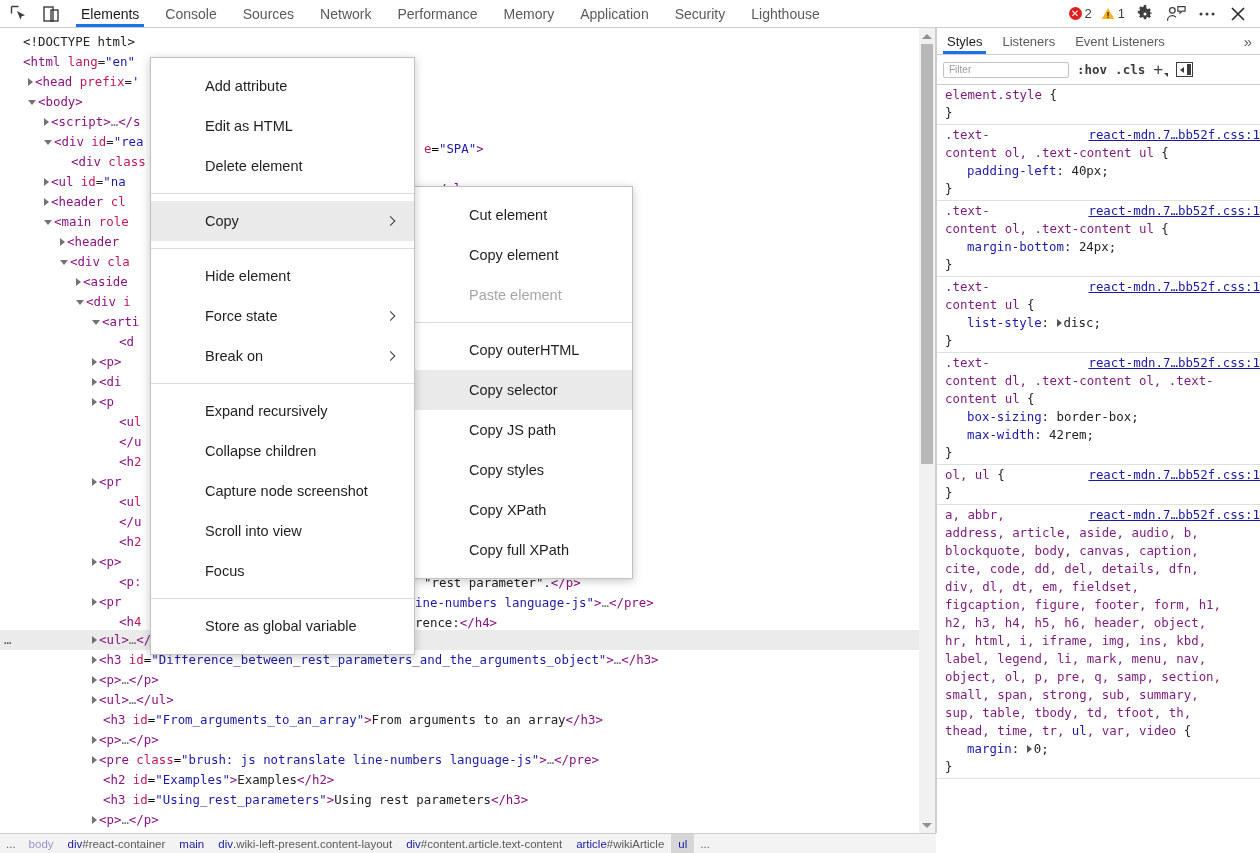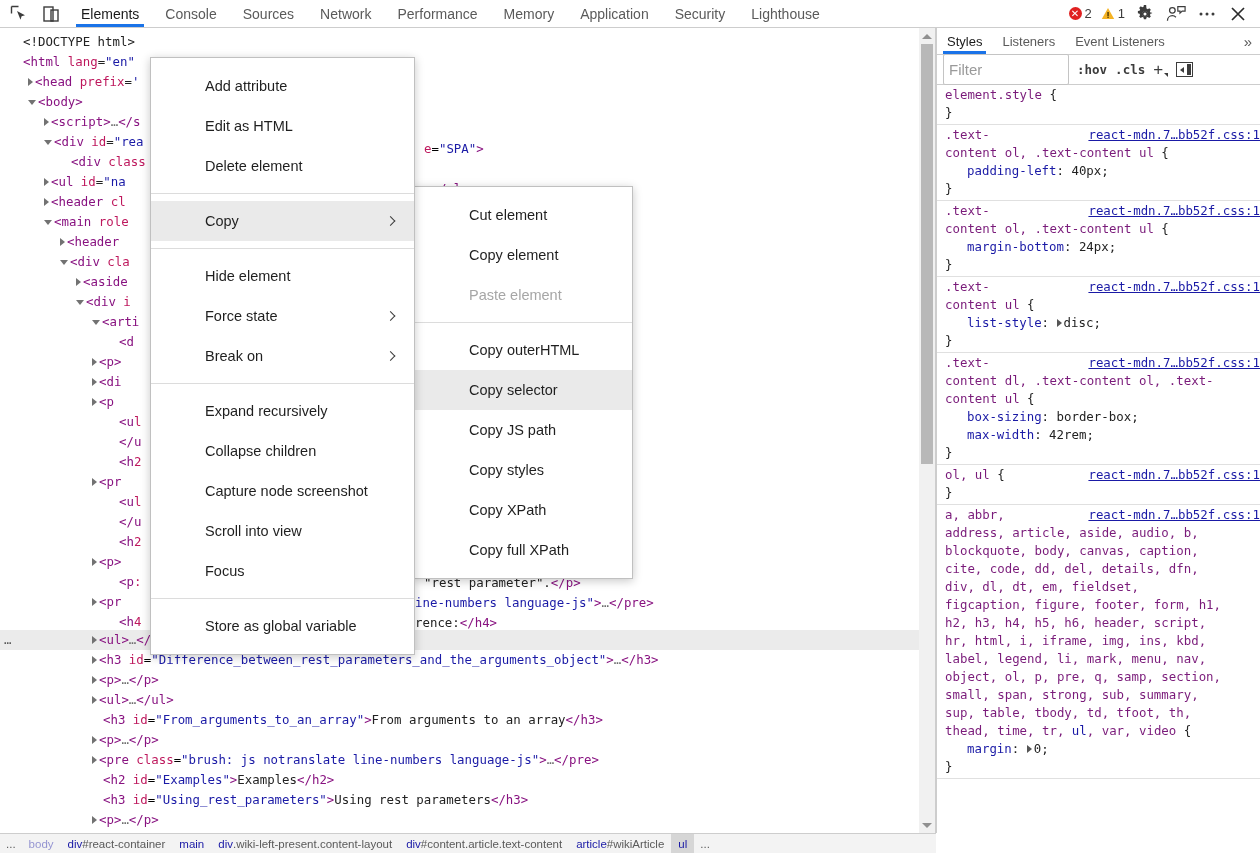--- a/index.html
+++ b/index.html
@@ -97,22 +97,22 @@
   .styles-tabs { display: flex; align-items: stretch; height: 27px; border-bottom: 1px solid #cdcdcd; }
   .stab {
     display: flex; align-items: center; padding: 0 10px; font-size: 13px; color: #5a5a5a; cursor: pointer; position: relative; white-space: nowrap;
   }
   .stab.active { color: #1a1a1a; }
   .stab.active::after { content:""; position:absolute; left:6px; right:6px; bottom:0; height:3px; background:#1a73e8; }
   .stab-more { margin-left: auto; padding: 0 8px; display: flex; align-items: center; color: #5a5a5a; font-size: 15px; cursor: pointer; }
 
   .styles-filterbar { height: 30px; display: flex; align-items: center; gap: 8px; padding: 0 6px; border-bottom: 1px solid #cdcdcd; }
   .filter-input {
-    flex: 0 0 126px; height: 31px; border: 1px solid #c4c4c4; background:#fff; border-radius: 2px;
-    font-size: 15px; color:#9a9a9a; padding: 0 5px; font-family: "Liberation Sans", sans-serif;
+    flex: 0 0 126px; height: 16px; border: 1px solid #c4c4c4; background:#fff; border-radius: 2px;
+    font-size: 10px; color:#9a9a9a; padding: 0 5px; font-family: "Liberation Sans", sans-serif;
     display: flex; align-items: center;
   }
   .pill { font-family: "DejaVu Sans Mono", monospace; font-size: 12.5px; color: #3c3c3c; font-weight: bold; cursor: pointer; }
   .plus-btn { font-size: 17px; color: #3c3c3c; cursor: pointer; line-height: 1; position: relative; padding-right: 5px; }
   .plus-btn::after { content:""; position:absolute; right:0; bottom:1px; width:0;height:0;border-left:4px solid transparent;border-top:4px solid #3c3c3c; }
   .sidebar-toggle { width: 17px; height: 15px; border: 1.6px solid #3c3c3c; display: inline-block; position: relative; cursor: pointer; }
   .sidebar-toggle::after { content:""; position:absolute; right:1px; top:1px; bottom:1px; width:4px; background:#3c3c3c; }
   .sidebar-toggle::before { content:""; position:absolute; left:3px; top:4px; width:0;height:0;border-top:3px solid transparent;border-bottom:3px solid transparent;border-right:4px solid #3c3c3c; }
 
   .styles-body {
@@ -352,21 +352,21 @@
           <div>}</div>
         </div>
         <div class="rule">
           <div class="rule-head">
             <span class="selwrap"><span class="sel-txt">a, abbr,</span></span>
             <span class="selwrap"><span class="sel-txt">address, article, aside, audio, b,</span></span>
             <span class="selwrap"><span class="sel-txt">blockquote, body, canvas, caption,</span></span>
             <span class="selwrap"><span class="sel-txt">cite, code, dd, del, details, dfn,</span></span>
             <span class="selwrap"><span class="sel-txt">div, dl, dt, em, fieldset,</span></span>
             <span class="selwrap"><span class="sel-txt">figcaption, figure, footer, form, h1,</span></span>
-            <span class="selwrap"><span class="sel-txt">h2, h3, h4, h5, h6, header, script,</span></span>
+            <span class="selwrap"><span class="sel-txt">h2, h3, h4, h5, h6, header, object,</span></span>
             <span class="selwrap"><span class="sel-txt">hr, html, i, iframe, img, ins, kbd,</span></span>
             <span class="selwrap"><span class="sel-txt">label, legend, li, mark, menu, nav,</span></span>
             <span class="selwrap"><span class="sel-txt">object, ol, p, pre, q, samp, section,</span></span>
             <span class="selwrap"><span class="sel-txt">small, span, strong, sub, summary,</span></span>
             <span class="selwrap"><span class="sel-txt">sup, table, tbody, td, tfoot, th,</span></span>
             <span class="selwrap"><span class="sel-txt">thead, time, tr, <span class="pn">ul</span>, var, video</span> <span class="brace">{</span></span>
             <span class="src-link">react-mdn.7…bb52f.css:1</span>
           </div>
           <div class="prop"><span class="pk">margin</span>: <span class="inline-tri"></span><span class="pv">0</span>;</div>
           <div>}</div>

